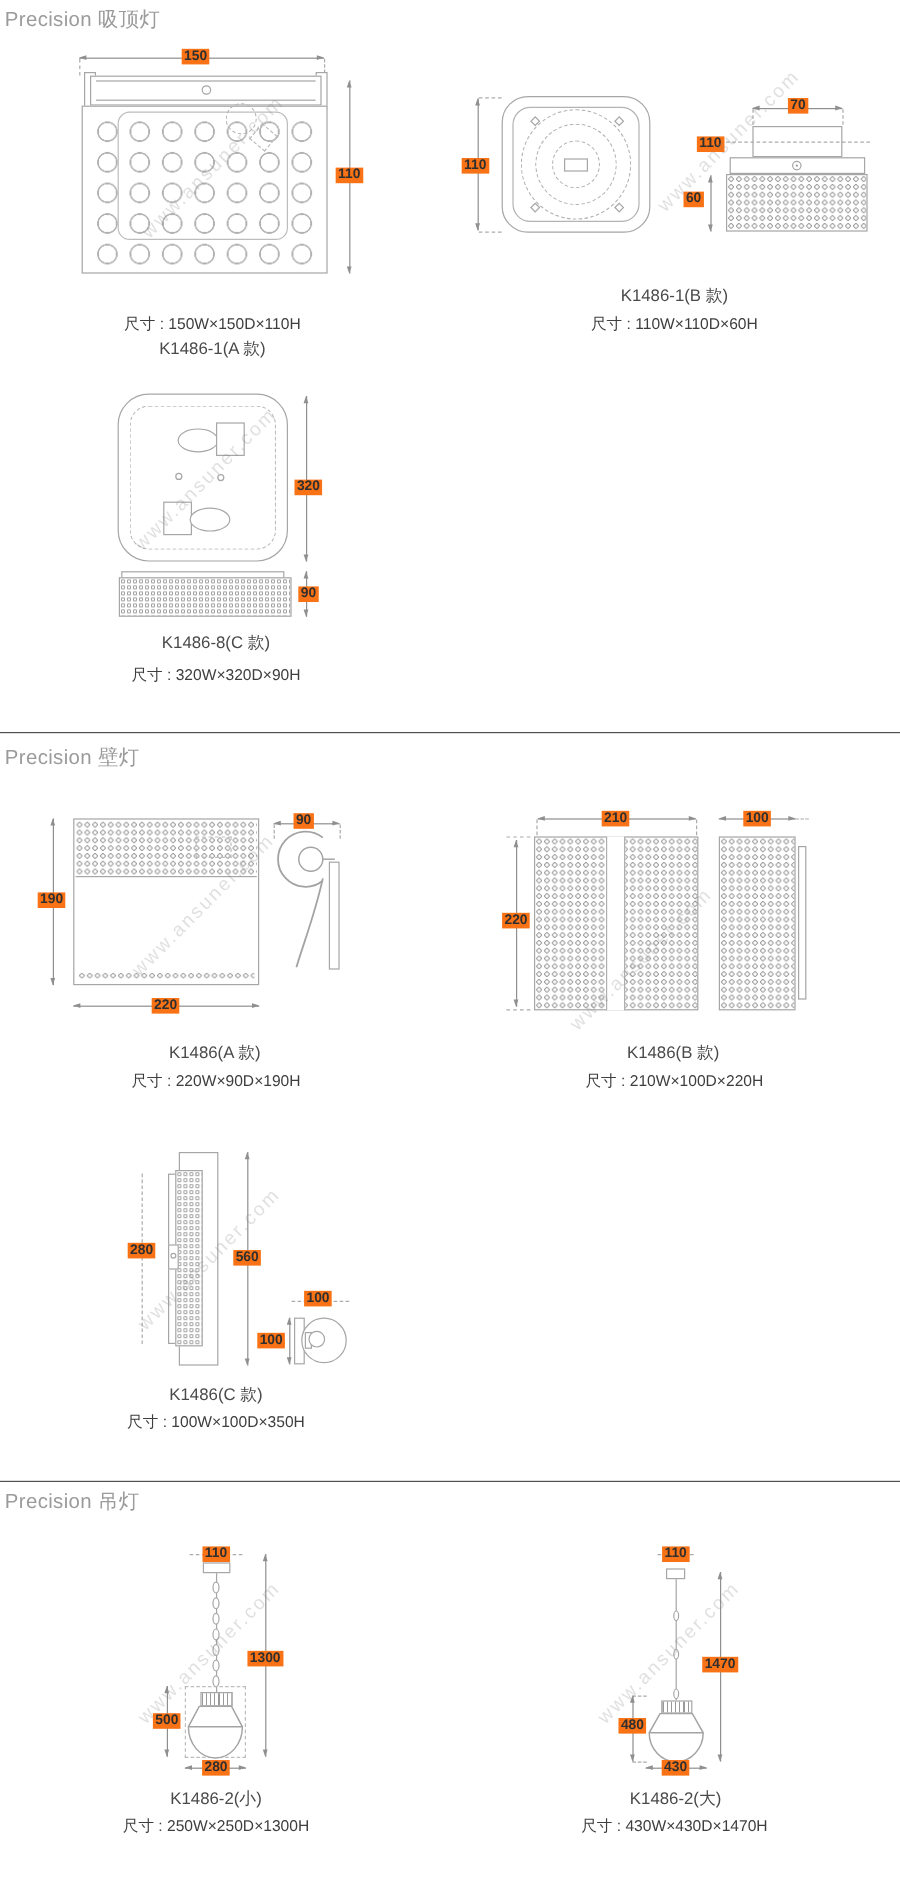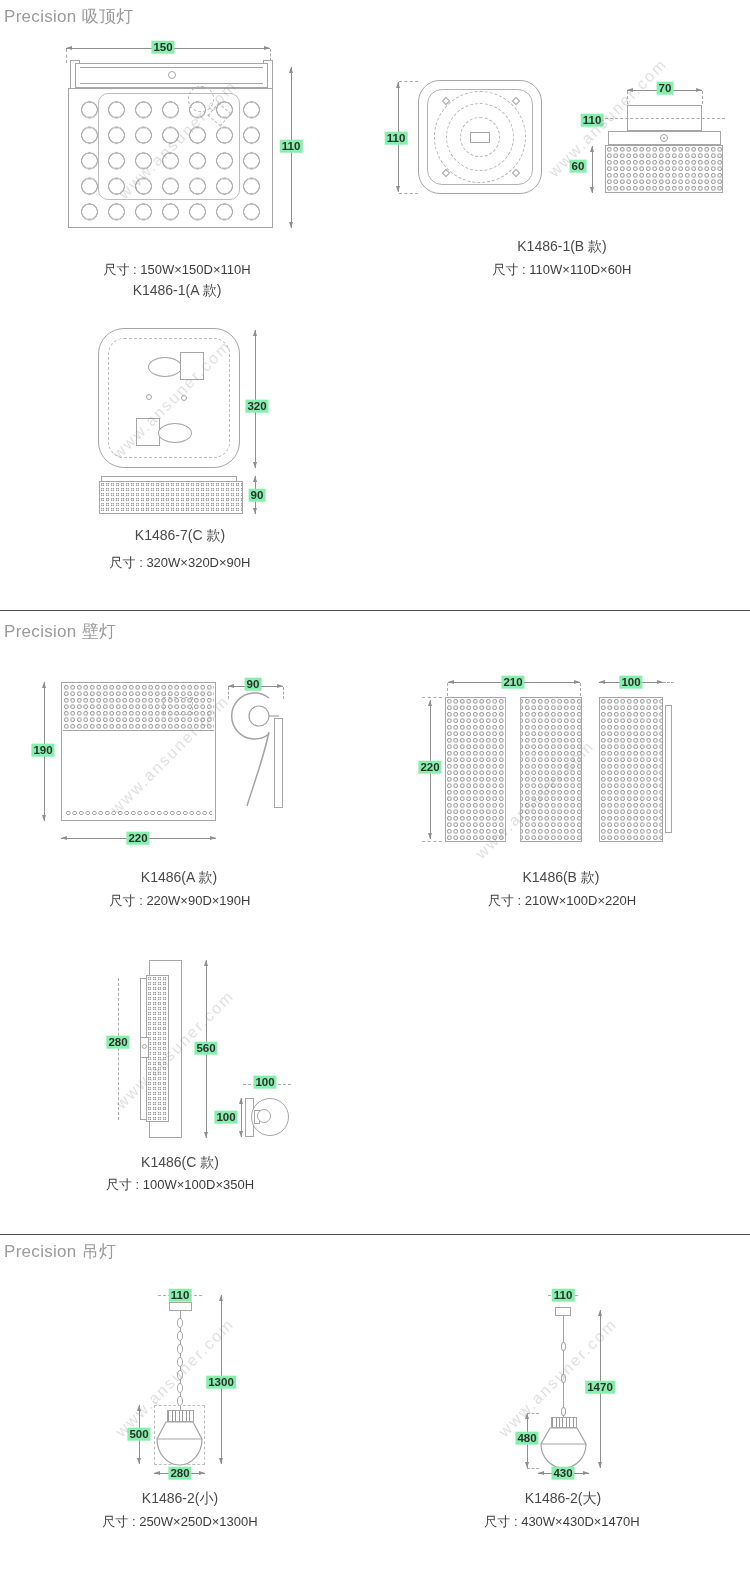--- a/index.html
+++ b/index.html
@@ -16,21 +16,21 @@
   .ln-h { position:absolute; border-top:1px solid #a6a6a6; height:0; }
   .ln-v { position:absolute; border-left:1px solid #a6a6a6; width:0; }
   .dim-h { position:absolute; border-top:1px solid #8f8f8f; height:0; }
   .dim-v { position:absolute; border-left:1px solid #8f8f8f; width:0; }
   .dim-h.dash { border-top-style:dashed; border-top-color:#ababab; }
   .dim-v.dash { border-left-style:dashed; border-left-color:#ababab; }
   .dim-h.arrow::before { content:""; position:absolute; left:0; top:-3px; border-top:2.5px solid transparent; border-bottom:2.5px solid transparent; border-right:6px solid #8f8f8f; }
   .dim-h.arrow::after  { content:""; position:absolute; right:0; top:-3px; border-top:2.5px solid transparent; border-bottom:2.5px solid transparent; border-left:6px solid #8f8f8f; }
   .dim-v.arrow::before { content:""; position:absolute; top:0; left:-3px; border-left:2.5px solid transparent; border-right:2.5px solid transparent; border-bottom:6px solid #8f8f8f; }
   .dim-v.arrow::after  { content:""; position:absolute; bottom:0; left:-3px; border-left:2.5px solid transparent; border-right:2.5px solid transparent; border-top:6px solid #8f8f8f; }
-  .dimlab { position:absolute; transform:translate(-50%,-50%); background:#86efac; padding:0 2px; font-size:11.5px; font-weight:700; color:#2f2f2f; white-space:nowrap; z-index:4; line-height:1.1; }
+  .dimlab { position:absolute; transform:translate(-50%,-50%); background:#f97316; padding:0 2px; font-size:11.5px; font-weight:700; color:#2f2f2f; white-space:nowrap; z-index:4; line-height:1.1; }
   .dots { background-image:radial-gradient(circle, rgba(255,255,255,0) 1.2px, #9f9f9f 1.4px, #9f9f9f 2.1px, rgba(255,255,255,0) 2.4px); background-size:6.5px 6.5px; }
   .dots-sm { background-image:radial-gradient(circle, rgba(255,255,255,0) .9px, #9f9f9f 1.1px, #9f9f9f 1.7px, rgba(255,255,255,0) 1.9px); background-size:5px 5px; }
   .rings { background-image:radial-gradient(circle, rgba(255,255,255,0) 7px, #b0b0b0 7.4px, #b0b0b0 8.3px, rgba(255,255,255,0) 8.7px); background-size:27px 25.5px; }
   .dash-box { position:absolute; border:1px dashed #bdbdbd; }
   .circle { position:absolute; border:1px solid #a6a6a6; border-radius:50%; background:#fff; }
   .dashed-circle { position:absolute; border:1px dashed #b5b5b5; border-radius:50%; }
   .hatch-v { background-image:repeating-linear-gradient(90deg,#9a9a9a 0 1px, rgba(255,255,255,0) 1px 3.5px); }
   .wm { position:absolute; transform:translate(-50%,-50%) rotate(-45deg); font-size:16px; color:rgba(130,130,130,.25); letter-spacing:2px; white-space:nowrap; z-index:6; pointer-events:none; }
   svg { position:absolute; overflow:visible; }
 </style>
@@ -108,21 +108,21 @@
     <div class="circle" style="left:61px; top:74px; width:6px; height:6px;"></div>
     <div class="circle" style="left:96px; top:75px; width:6px; height:6px;"></div>
     <div class="dim-v arrow" style="left:170px; top:10px; height:138px;"></div>
     <div class="dimlab" style="left:172px; top:86px;">320</div>
     <div class="box" style="left:16px; top:156px; width:136px; height:6px;"></div>
     <div class="box dots-sm" style="left:14px; top:161px; width:144px; height:33px;"></div>
     <div class="dim-v arrow" style="left:170px; top:156px; height:38px;"></div>
     <div class="dimlab" style="left:172px; top:175px;">90</div>
   </div>
   <div class="wm" style="left:172px; top:400px;">www.ansuner.com</div>
-  <div class="name" style="left:180px; top:527px;">K1486-7(C 款)</div>
+  <div class="name" style="left:180px; top:527px;">K1486-8(C 款)</div>
   <div class="size" style="left:180px; top:554px;">尺寸 : 320W×320D×90H</div>
 
   <div class="divider" style="top:610px;"></div>
 
   <div class="hdr" style="top:620px;">Precision 壁灯</div>
 
   <div class="grp" style="left:25px; top:670px; width:280px; height:180px;">
     <div class="dim-v arrow" style="left:19px; top:12px; height:139px;"></div>
     <div class="dimlab" style="left:18px; top:80px;">190</div>
     <div class="box" style="left:36px; top:12px; width:155px; height:139px;"></div>

